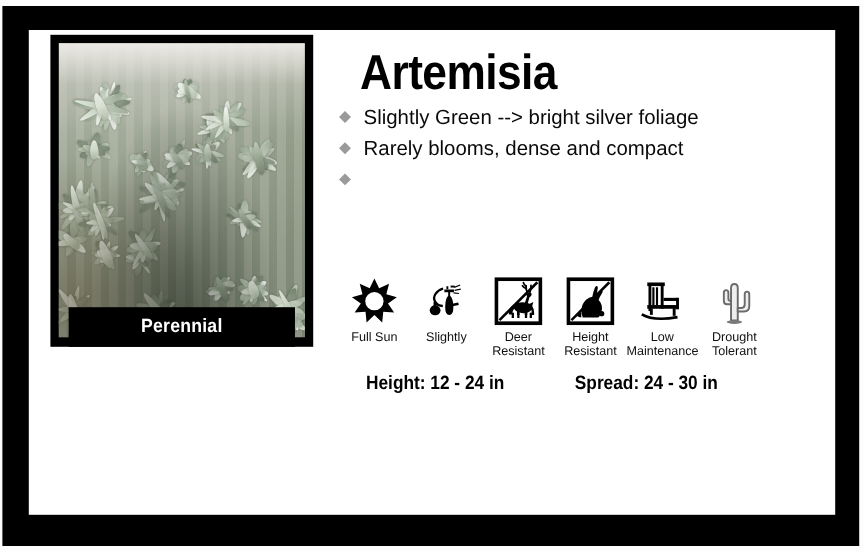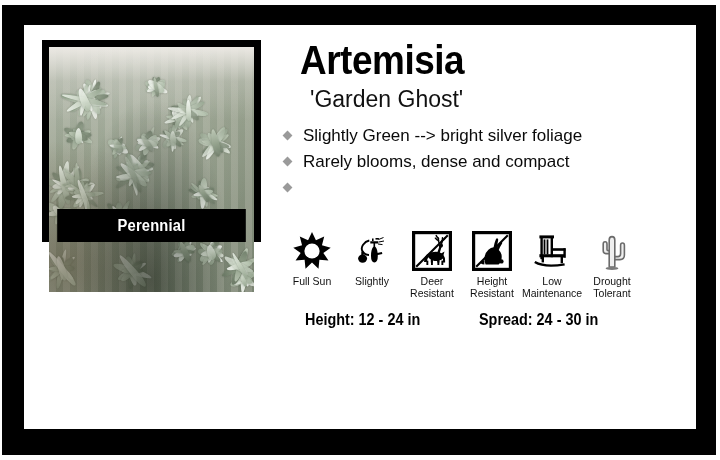--- a/index.html
+++ b/index.html
@@ -39,23 +39,23 @@
     width: 672px;
     height: 404px;
     background: #ffffff;
     box-sizing: border-box;
   }
 
   
   .photo-panel {
     position: absolute;
     left: 18px;
-    top: 15px;
+    top: 4px;
     width: 219px;
-    height: 202px;
+    height: 260px;
     background: #000000;
     box-sizing: border-box;
     padding: 7px 7px 0 7px;
   }
   .photo {
     position: relative;
     width: 205px;
     height: 245px;
     overflow: hidden;
     background: #9aa394;
@@ -452,21 +452,20 @@
               <i class="leaf dk" style="left:132.5px;top:193.5px;width:5.9px;height:22.2px;transform:rotate(335.3deg);opacity:0.92;"></i>
             </div>
 
           <div class="photo-shade"></div>
         </div>
         <div class="photo-caption">Perennial</div>
       </div>
 
       <div class="info">
         <h1 class="title">Artemisia</h1>
-        <div class="cultivar">'Garden Ghost'</div>
 
         <ul class="bullets" id="feature-list">
             <li><span class="dia"></span><span>Slightly Green --&gt; bright silver foliage</span></li>
             <li><span class="dia"></span><span>Rarely blooms, dense and compact</span></li>
             <li><span class="dia"></span></li>
           </ul>
       </div>
 
       <div class="icon-row" id="icon-row">
           <div class="icon-cell">

